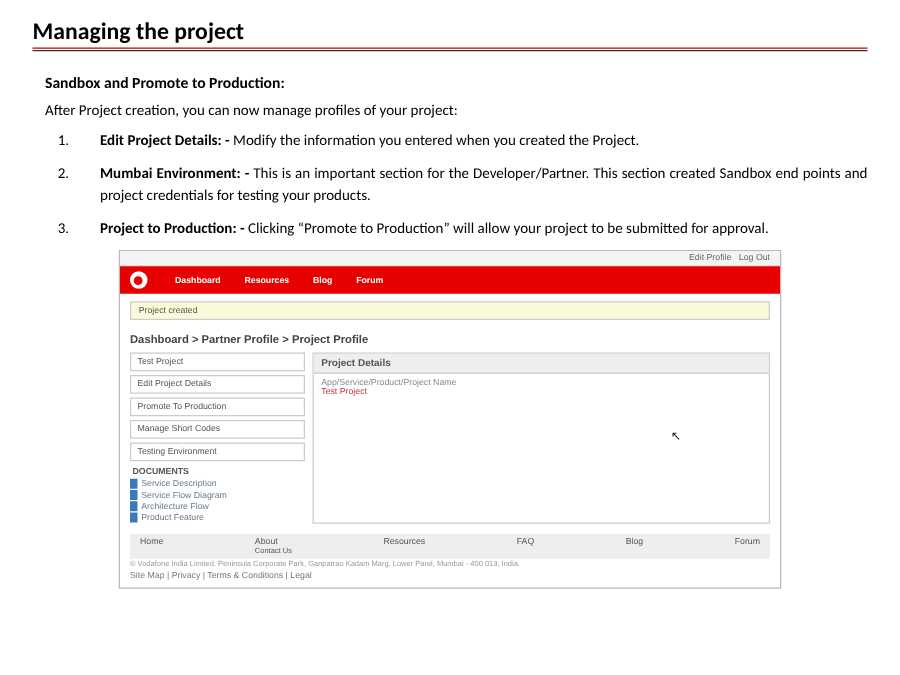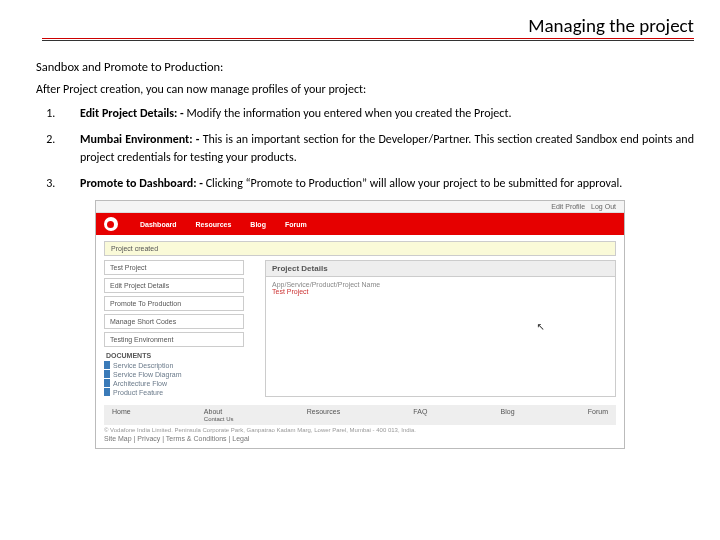--- a/index.html
+++ b/index.html
@@ -8,35 +8,34 @@
     padding: 14px 26px;
     font-family: Calibri, Arial, sans-serif;
     font-size: 12px;
     color: #000;
     width: 720px;
     height: 540px;
     background: #fff;
   }
   h1 {
     font-size: 19px;
-    font-weight: 400;
-    margin: 0 0 2px 16px;
+    font-weight: 700;
+    margin: 0 0 2px 0;
     padding-bottom: 4px;
     border-bottom: 1.5px solid #333;
-    text-align: right;
   }
   h1::after {
     content: "";
     display: block;
     border-bottom: 1px solid #c00;
     margin-top: 1px;
     margin-bottom: -3px;
   }
   .sub {
-    font-weight: 400;
+    font-weight: 700;
     margin: 18px 0 8px 10px;
     font-size: 12.5px;
   }
   .intro {
     font-weight: 400;
     margin: 0 0 8px 10px;
     font-size: 12px;
   }
   ol {
     margin: 0 0 0 10px;
@@ -106,21 +105,21 @@
   }
   .crumb {
     margin: 10px 8px 6px 8px;
     font-size: 9px;
     font-weight: 700;
     color: #444;
   }
   .cols {
     display: flex;
     margin: 4px 8px;
-    gap: 21px;
+    gap: 6px;
   }
   .sidecol { width: 140px; }
   .sidebox {
     border: 1px solid #ccc;
     padding: 3px 5px;
     margin-bottom: 3px;
     color: #555;
   }
   .docs-hd {
     font-weight: 700;
@@ -186,38 +185,39 @@
 <ol>
   <li>
     <span class="b">Edit Project Details: -</span>
     <span>Modify the information you entered when you created the Project.</span>
   </li>
   <li>
     <span class="b">Mumbai Environment: -</span>
     <span>This is an important section for the Developer/Partner. This section created Sandbox end points and project credentials for testing your products.</span>
   </li>
   <li>
-    <span class="b">Promote to Dashboard: -</span>
+    <span class="b">Project to Production: -</span>
     <span>Clicking “Promote to Production” will allow your project to be submitted for approval.</span>
   </li>
 </ol>
 
 <div class="shot">
   <div class="topbar">
     <span>Edit Profile</span>
     <span>Log Out</span>
   </div>
   <div class="redbar">
     <span class="logo"></span>
     <span>Dashboard</span>
     <span>Resources</span>
     <span>Blog</span>
     <span>Forum</span>
   </div>
   <div class="alertbar">Project created</div>
+  <div class="crumb">Dashboard &gt; Partner Profile &gt; Project Profile</div>
   <div class="cols">
     <div class="sidecol">
       <div class="sidebox">Test Project</div>
       <div class="sidebox">Edit Project Details</div>
       <div class="sidebox">Promote To Production</div>
       <div class="sidebox">Manage Short Codes</div>
       <div class="sidebox">Testing Environment</div>
       <div class="docs-hd">DOCUMENTS</div>
       <div class="doclist">
         <div class="docitem">

